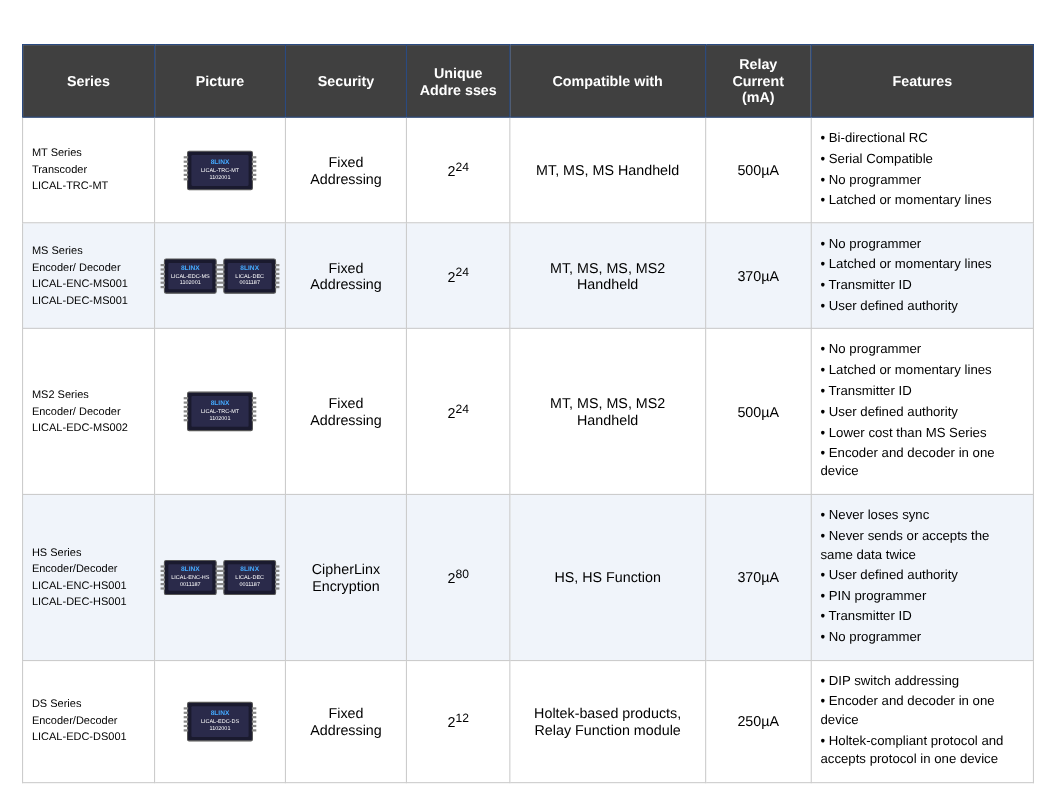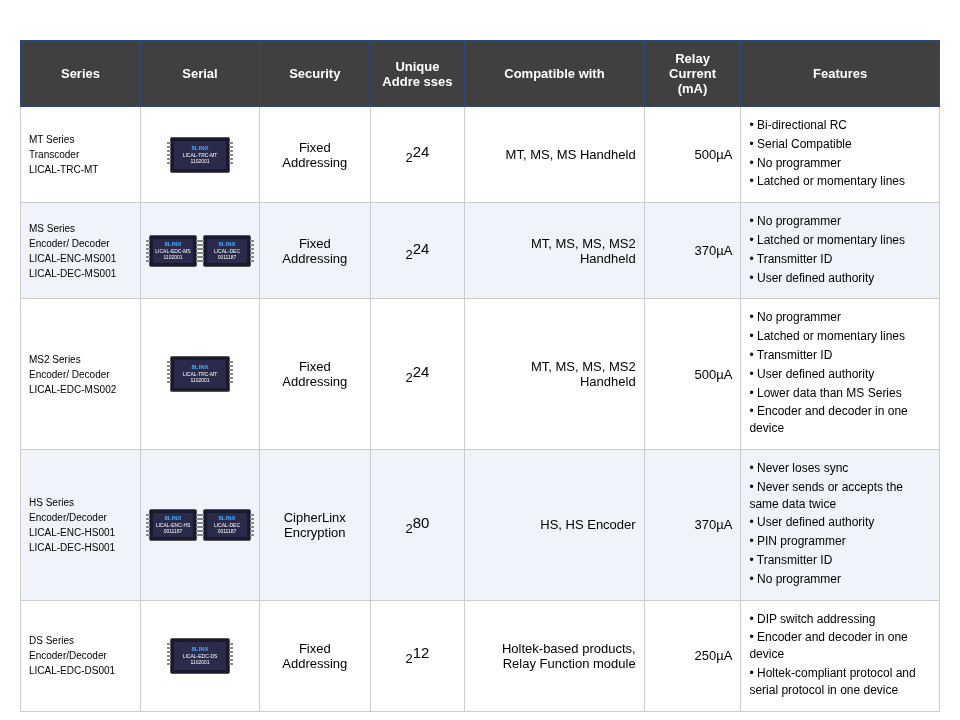--- a/index.html
+++ b/index.html
@@ -54,43 +54,43 @@
       text-align: center;
       min-width: 110px;
     }
     .td-security {
       text-align: center;
     }
     .td-unique {
       text-align: center;
     }
     .td-compatible {
-      text-align: right;
+      text-align: center;
     }
     .td-supply {
-      text-align: right;
+      text-align: center;
     }
     .td-features {
       font-size: 12px;
     }
     .td-features ul {
       list-style: none;
       padding: 0;
       margin: 0;
     }
     .td-features ul li::before {
       content: "• ";
       color: #000;
     }
     .td-features ul li {
       margin-bottom: 2px;
       line-height: 1.4;
     }
     sup {
-      font-size: 15px;
+      font-size: 11px;
       vertical-align: super;
     }
     
     .chip-img {
       display: inline-block;
       background: #1a1a2e;
       border: 1px solid #555;
       width: 48px;
       height: 32px;
       position: relative;
@@ -143,21 +143,21 @@
   </style>
 </head>
 <body>
 
 <h1></h1>
 
 <table>
   <thead>
     <tr>
       <th>Series</th>
-      <th>Serial</th>
+      <th>Picture</th>
       <th>Security</th>
       <th>Unique Addre sses</th>
       <th>Compatible with</th>
       <th>Relay Current (mA)</th>
       <th>Features</th>
     </tr>
   </thead>
   <tbody id="table-body">
   <tr>
         <td class="td-series">MT Series<br>Transcoder<br>LICAL-TRC-MT</td>
@@ -282,21 +282,21 @@
         <td class="td-security">Fixed Addressing</td>
         <td class="td-unique">2<sup>24</sup></td>
         <td class="td-compatible">MT, MS, MS, MS2 Handheld</td>
         <td class="td-supply">500µA</td>
         <td class="td-features">
           <ul>
             <li>No programmer</li>
             <li>Latched or momentary lines</li>
             <li>Transmitter ID</li>
             <li>User defined authority</li>
-            <li>Lower data than MS Series</li>
+            <li>Lower cost than MS Series</li>
             <li>Encoder and decoder in one device</li>
           </ul>
         </td>
       </tr>
       <tr>
         <td class="td-series">HS Series<br>Encoder/Decoder<br>LICAL-ENC-HS001<br>LICAL-DEC-HS001</td>
         <td class="td-picture">
           <div class="chip-container">
             <div class="chip-img">
               <div class="chip-pins-left">
@@ -333,21 +333,21 @@
                 <span class="pin"></span>
                 <span class="pin"></span>
                 <span class="pin"></span>
               </div>
               <div class="chip-label"><span style="color:#4af;font-size:6px;font-weight:bold;">8LINX</span><br>LICAL-DEC<br>0011187</div>
             </div>
           </div>
         </td>
         <td class="td-security">CipherLinx Encryption</td>
         <td class="td-unique">2<sup>80</sup></td>
-        <td class="td-compatible">HS, HS Encoder</td>
+        <td class="td-compatible">HS, HS Function</td>
         <td class="td-supply">370µA</td>
         <td class="td-features">
           <ul>
             <li>Never loses sync</li>
             <li>Never sends or accepts the same data twice</li>
             <li>User defined authority</li>
             <li>PIN programmer</li>
             <li>Transmitter ID</li>
             <li>No programmer</li>
           </ul>
@@ -379,18 +379,18 @@
           </div>
         </td>
         <td class="td-security">Fixed Addressing</td>
         <td class="td-unique">2<sup>12</sup></td>
         <td class="td-compatible">Holtek-based products, Relay Function module</td>
         <td class="td-supply">250µA</td>
         <td class="td-features">
           <ul>
             <li>DIP switch addressing</li>
             <li>Encoder and decoder in one device</li>
-            <li>Holtek-compliant protocol and serial protocol in one device</li>
+            <li>Holtek-compliant protocol and accepts protocol in one device</li>
           </ul>
         </td>
       </tr>
     </tbody>
 </table>
 
 </body></html>

